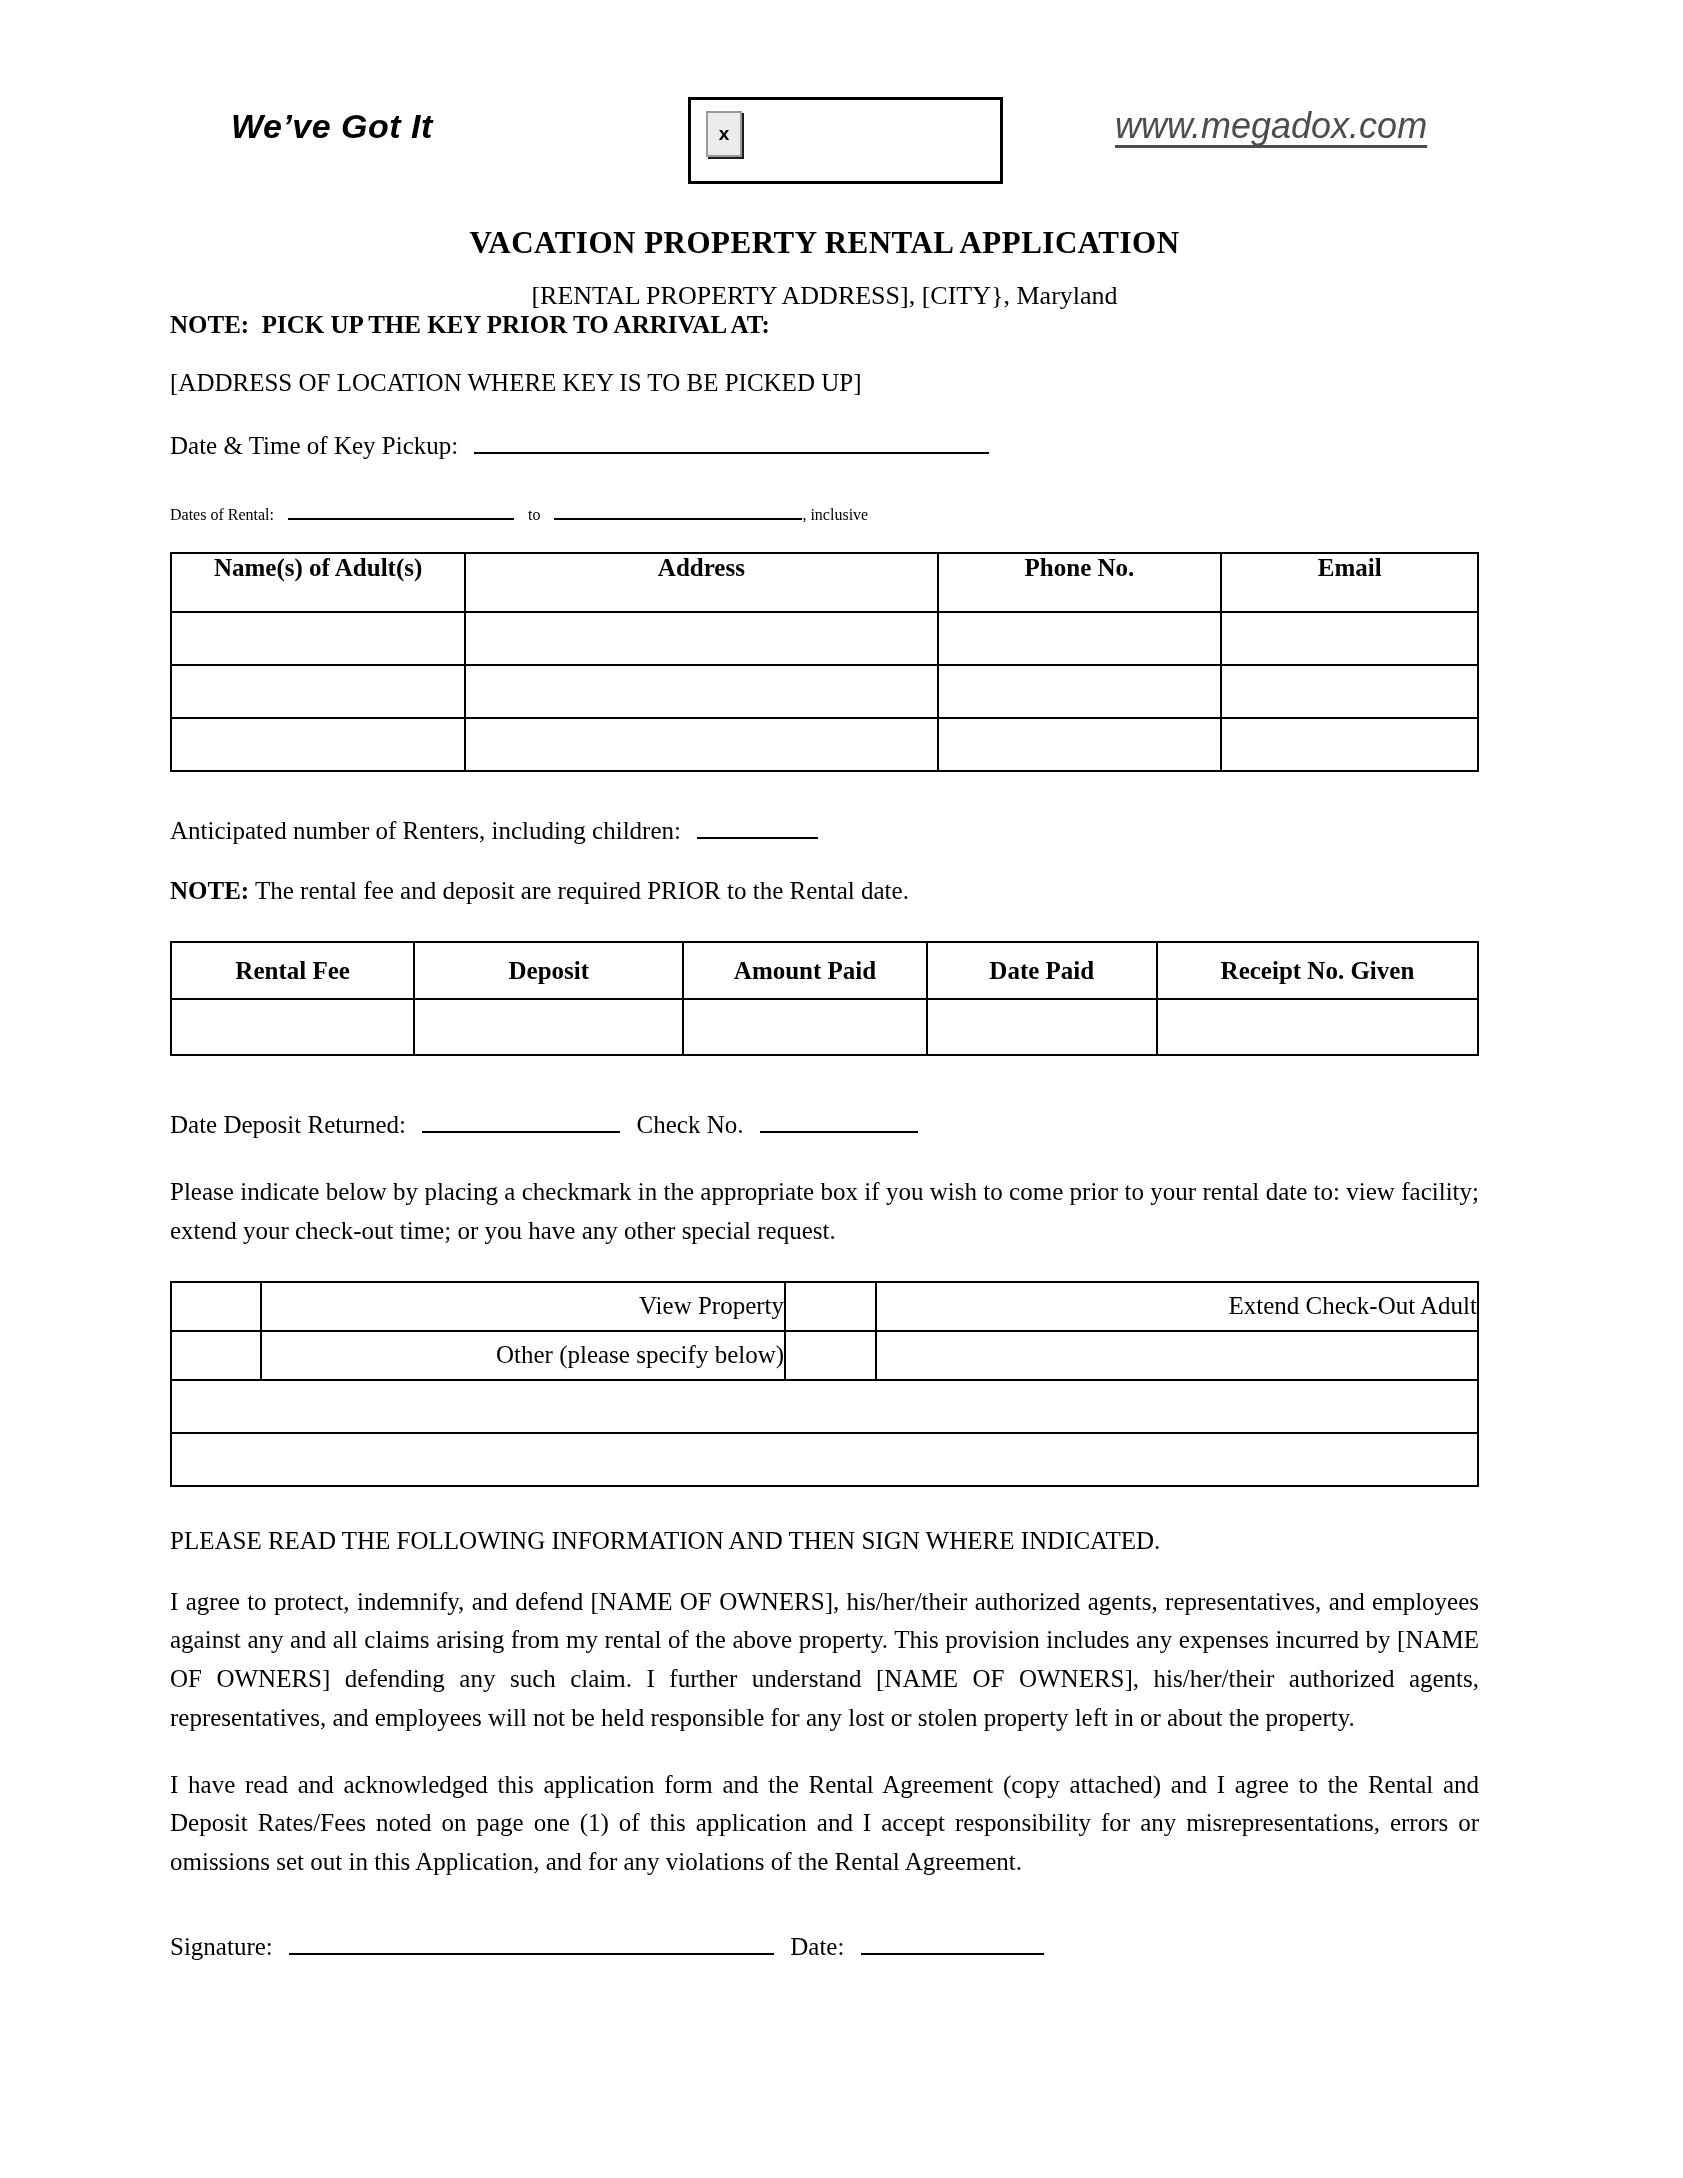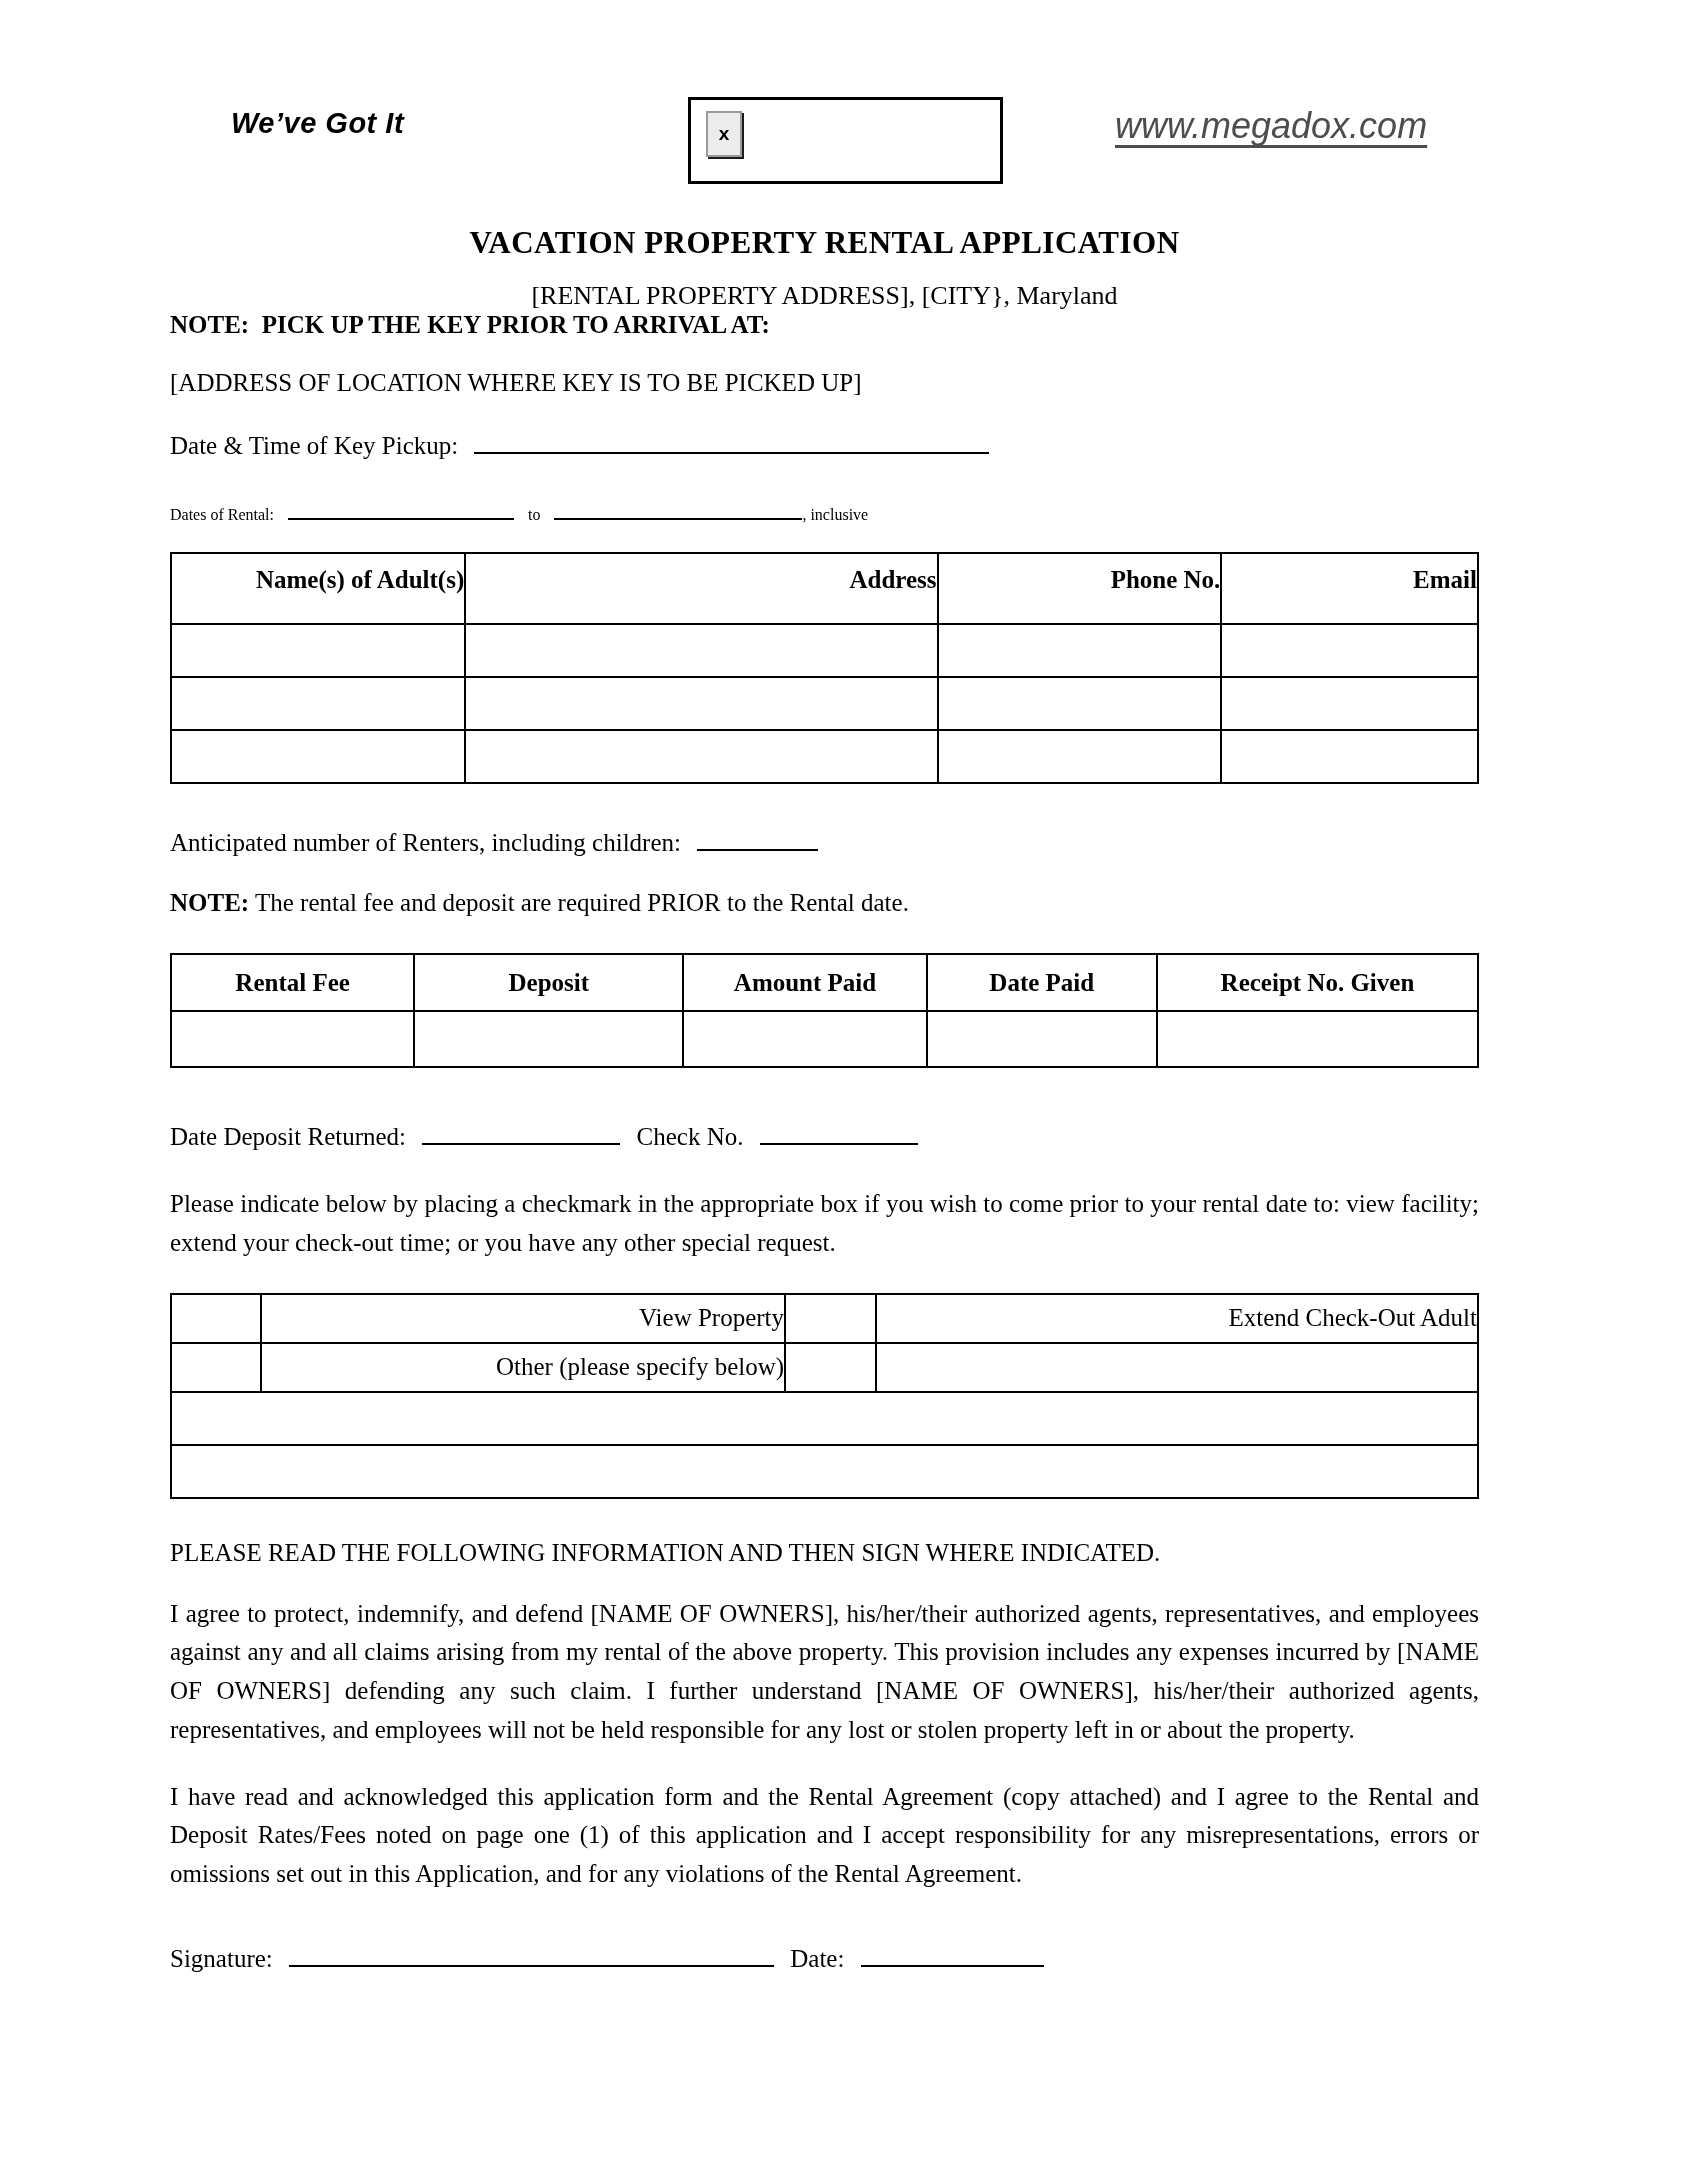--- a/index.html
+++ b/index.html
@@ -11,21 +11,21 @@
     color: #000000;
     font-family: "Liberation Serif", serif;
     font-size: 25px;
     overflow: hidden;
   }
   
   .header { position: relative; height: 213px; }
   .logo-text {
     position: absolute; left: 231px; top: 107px;
     font-family: "Liberation Sans", sans-serif;
-    font-weight: bold; font-style: italic; font-size: 29px;
+    font-weight: bold; font-style: italic; font-size: 34px;
     letter-spacing: 0.5px;
   }
   .img-placeholder {
     position: absolute; left: 688px; top: 97px;
     width: 309px; height: 81px;
     border: 3px solid #000000; background: #ffffff;
   }
   .broken-img-icon {
     position: absolute; left: 15px; top: 11px;
     width: 32px; height: 42px;
@@ -58,22 +58,22 @@
   .blank {
     display: inline-block; height: 1em;
     border-bottom: 2px solid #000000;
     vertical-align: baseline;
   }
   
   table { border-collapse: collapse; width: 100%; table-layout: fixed; }
   td, th { border: 2px solid #000000; padding: 0; text-align: right; }
   .adults-table { margin-top: 28px; }
   .adults-table th {
-    height: 57px; vertical-align: top; padding-top: 12px;
-    font-weight: bold; font-size: 25px; text-align: right;
+    height: 57px; vertical-align: top; padding-top: 0;
+    font-weight: bold; font-size: 25px; text-align: center;
   }
   .adults-table td { height: 51px; }
   .col-name { width: 22.5%; } .col-addr { width: 36.2%; }
   .col-phone { width: 21.7%; } .col-email { width: 19.6%; }
   .renters-line { margin-top: 40px; }
   .fee-note { margin-top: 32px; }
   .fee-note b { font-weight: bold; }
   .fee-table { margin-top: 36px; }
   .fee-table th {
     height: 55px; vertical-align: middle;

